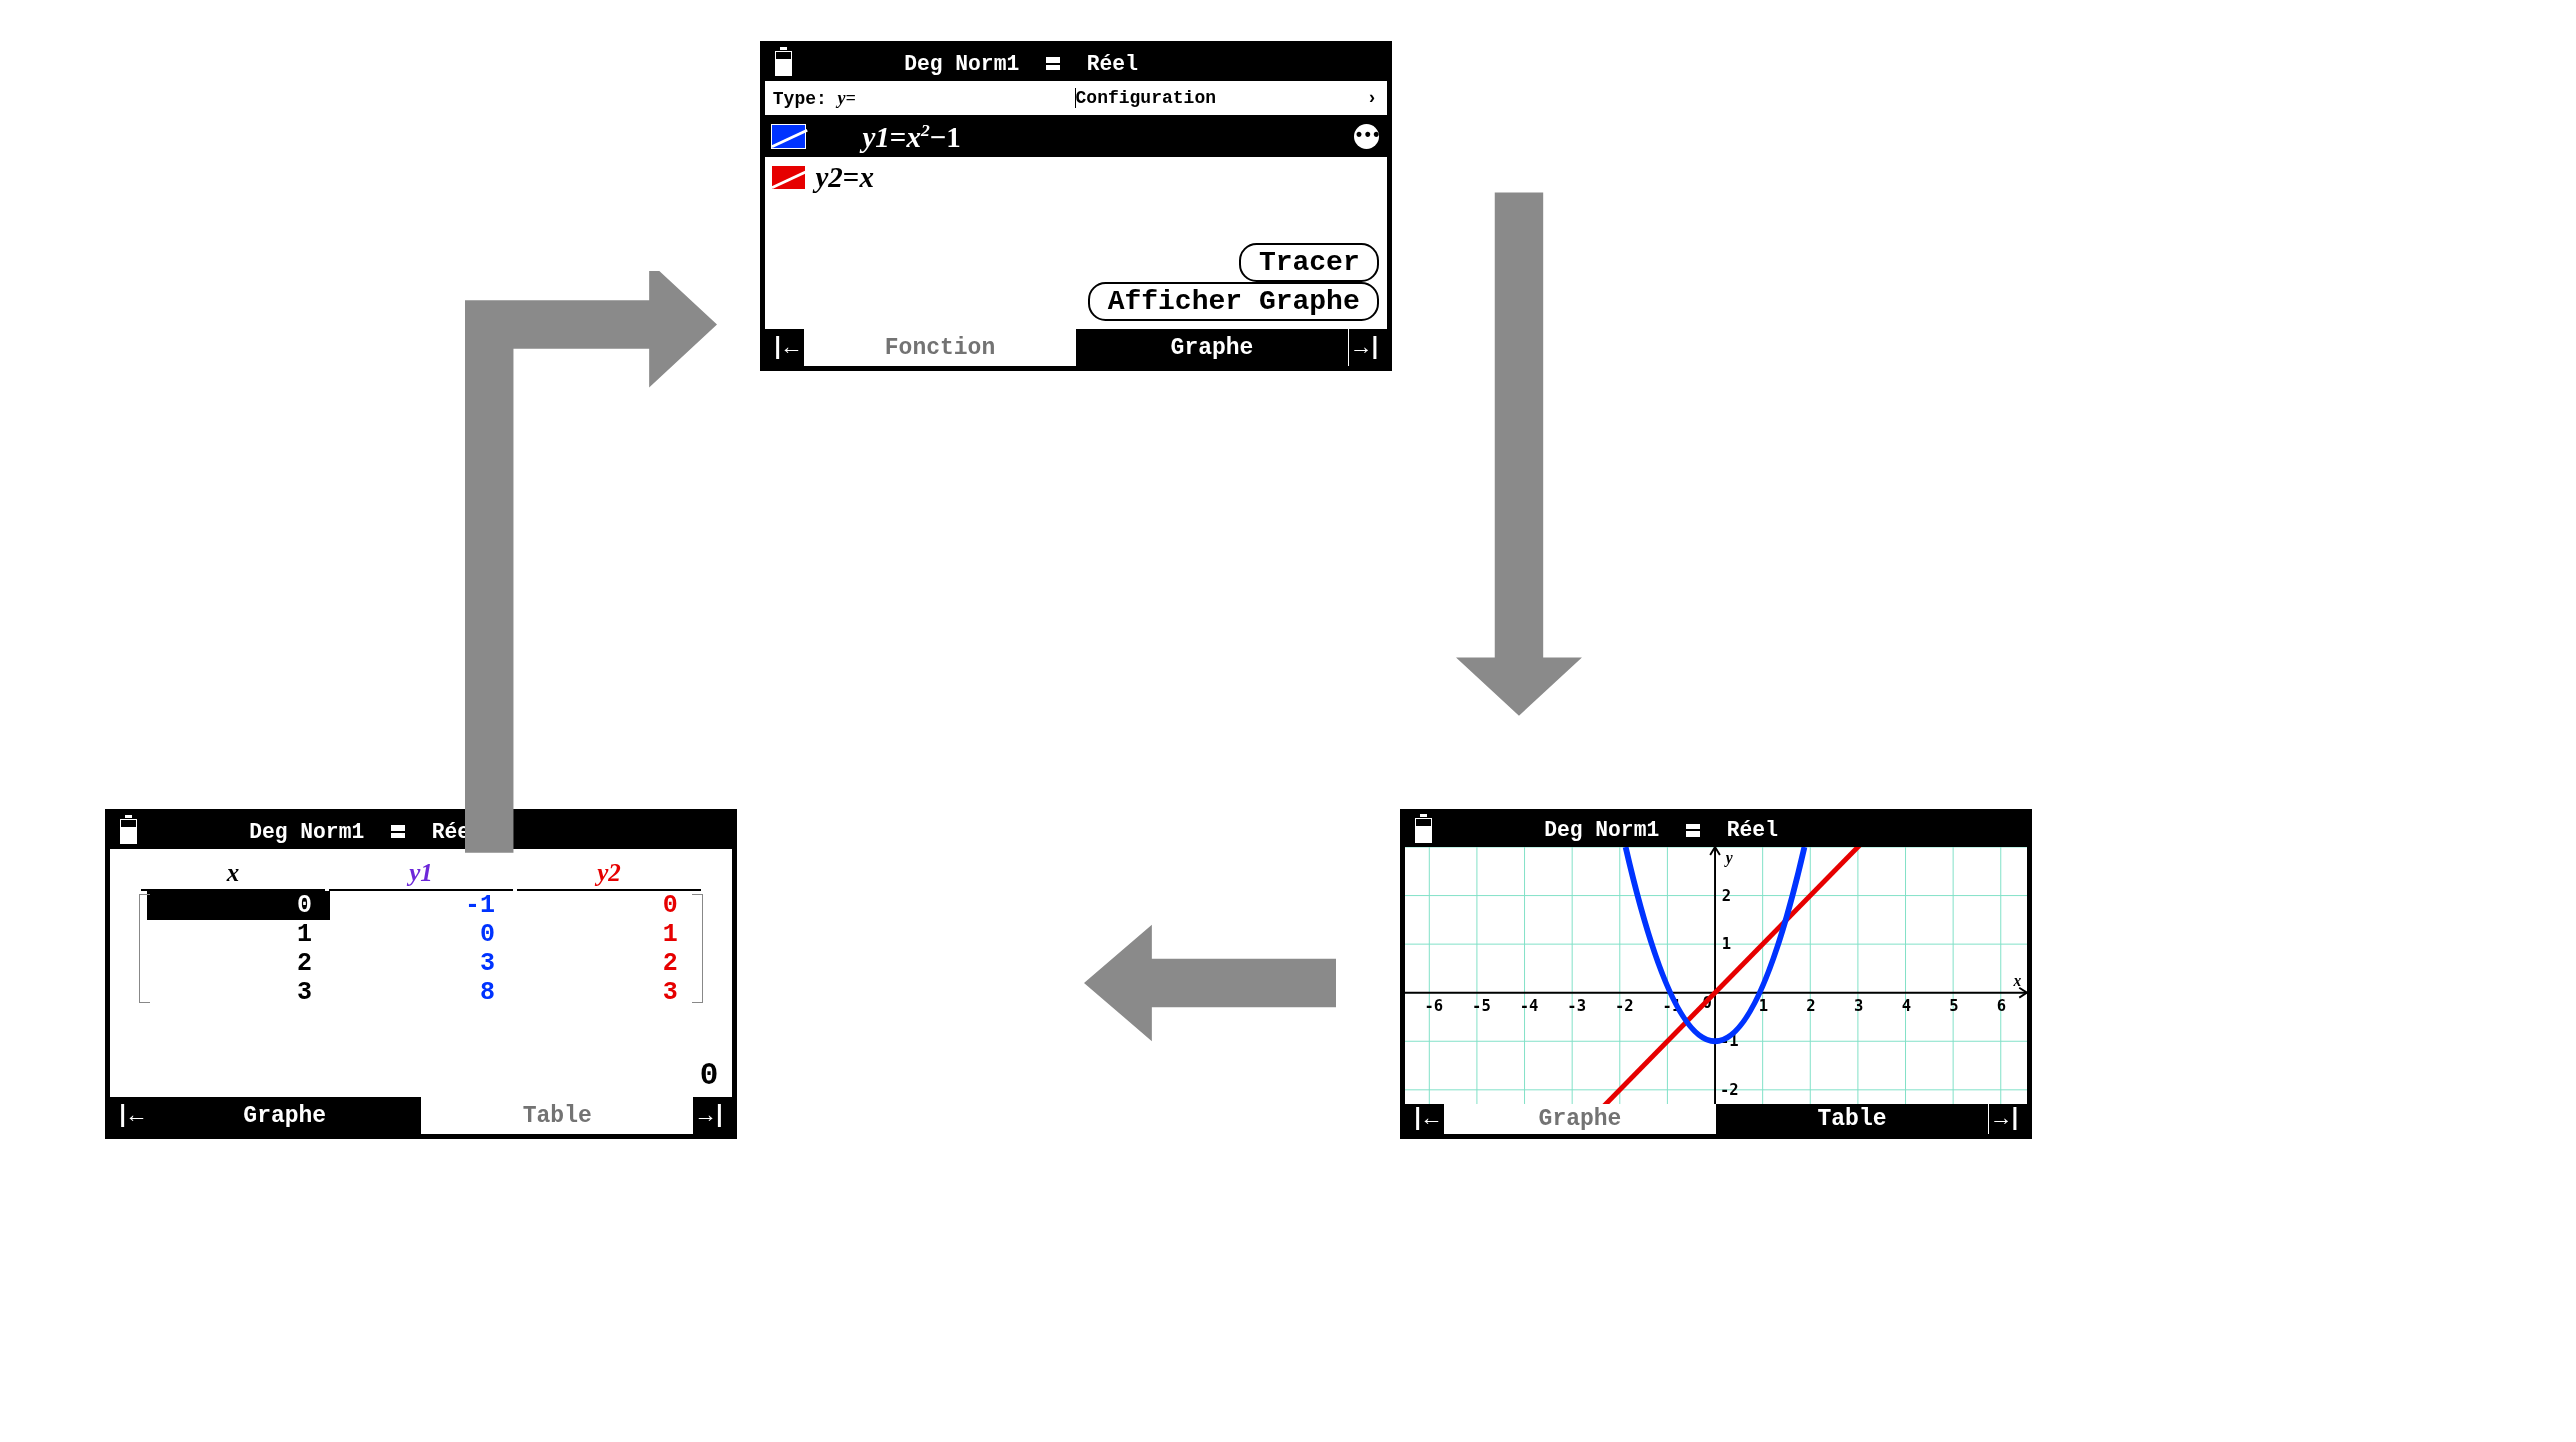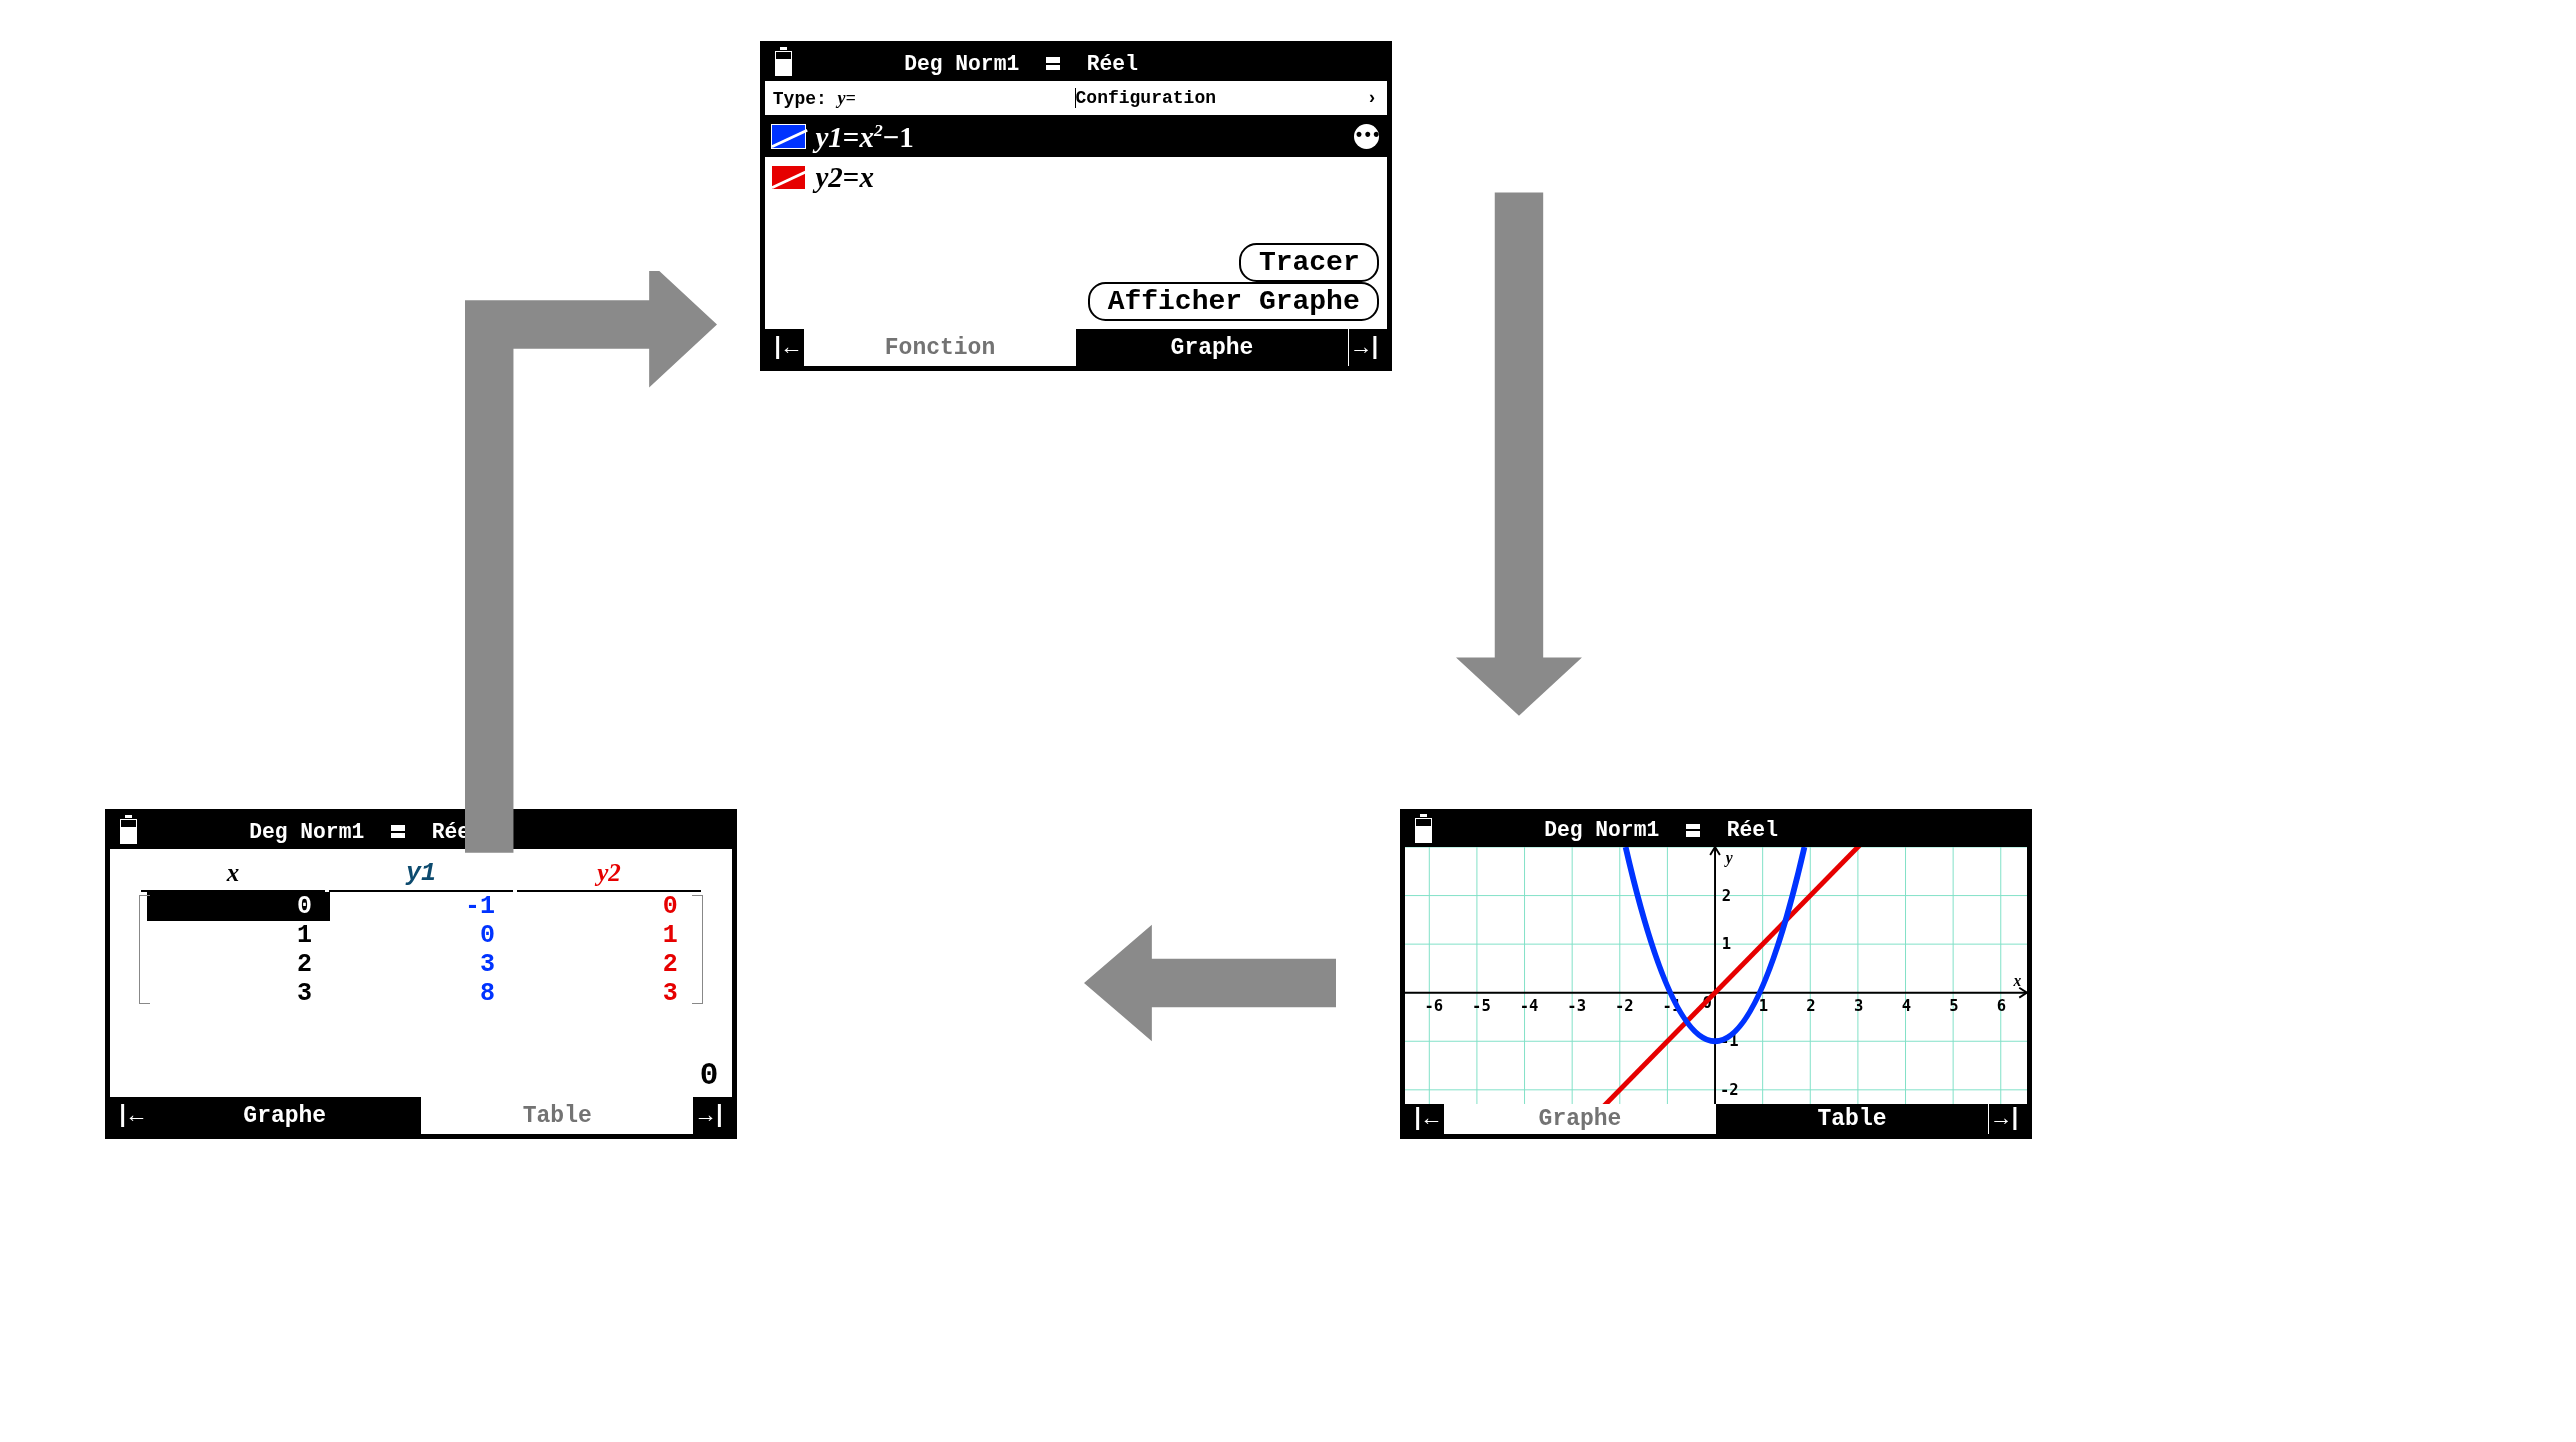--- a/index.html
+++ b/index.html
@@ -107,21 +107,21 @@
     padding-right: 9.7px;
   }
   .fn-list { flex: 1; position: relative; }
   .fn-row {
     display: flex;
     align-items: center;
     height: 41px;
     font-size: 29px;
     padding-left: 5.8px;
   }
-  .fn-row.sel { background: #000; color: #fff; }
+  .fn-row.sel { background: #000; color: #fff; gap: 47px; }
   .fn-color {
     width: 35px; height: 25px;
     margin-right: 9.7px;
     position: relative;
     border: 1.9px solid #fff;
   }
   .fn-color.blank { border: none; background: transparent; }
   .fn-color .diag {
     position: absolute;
     left: -1.9px; top: 50%;
@@ -178,21 +178,21 @@
     display: flex;
     text-align: center;
   }
   .table-head div {
     flex: 1;
     border-bottom: 2.9px solid #000;
     padding-bottom: 1.9px;
     margin: 0 1.9px;
   }
   .th-x { font-style: italic; font-family: Georgia, serif; }
-  .th-y1 { color: #0c4a6e; font-style: italic; font-family: Liberation Mono, monospace; }
+  .th-y1 { color: #6d28d9; font-style: italic; font-family: Liberation Serif, serif; }
   .th-y2 { color: #e60000; font-style: italic; font-family: Georgia, serif; text-align: center; }
   .table-body {
     position: relative;
     padding: 0 7.8px;
   }
   .table-body::before, .table-body::after {
     content: "";
     position: absolute;
     top: 3.9px;
     bottom: 3.9px;

